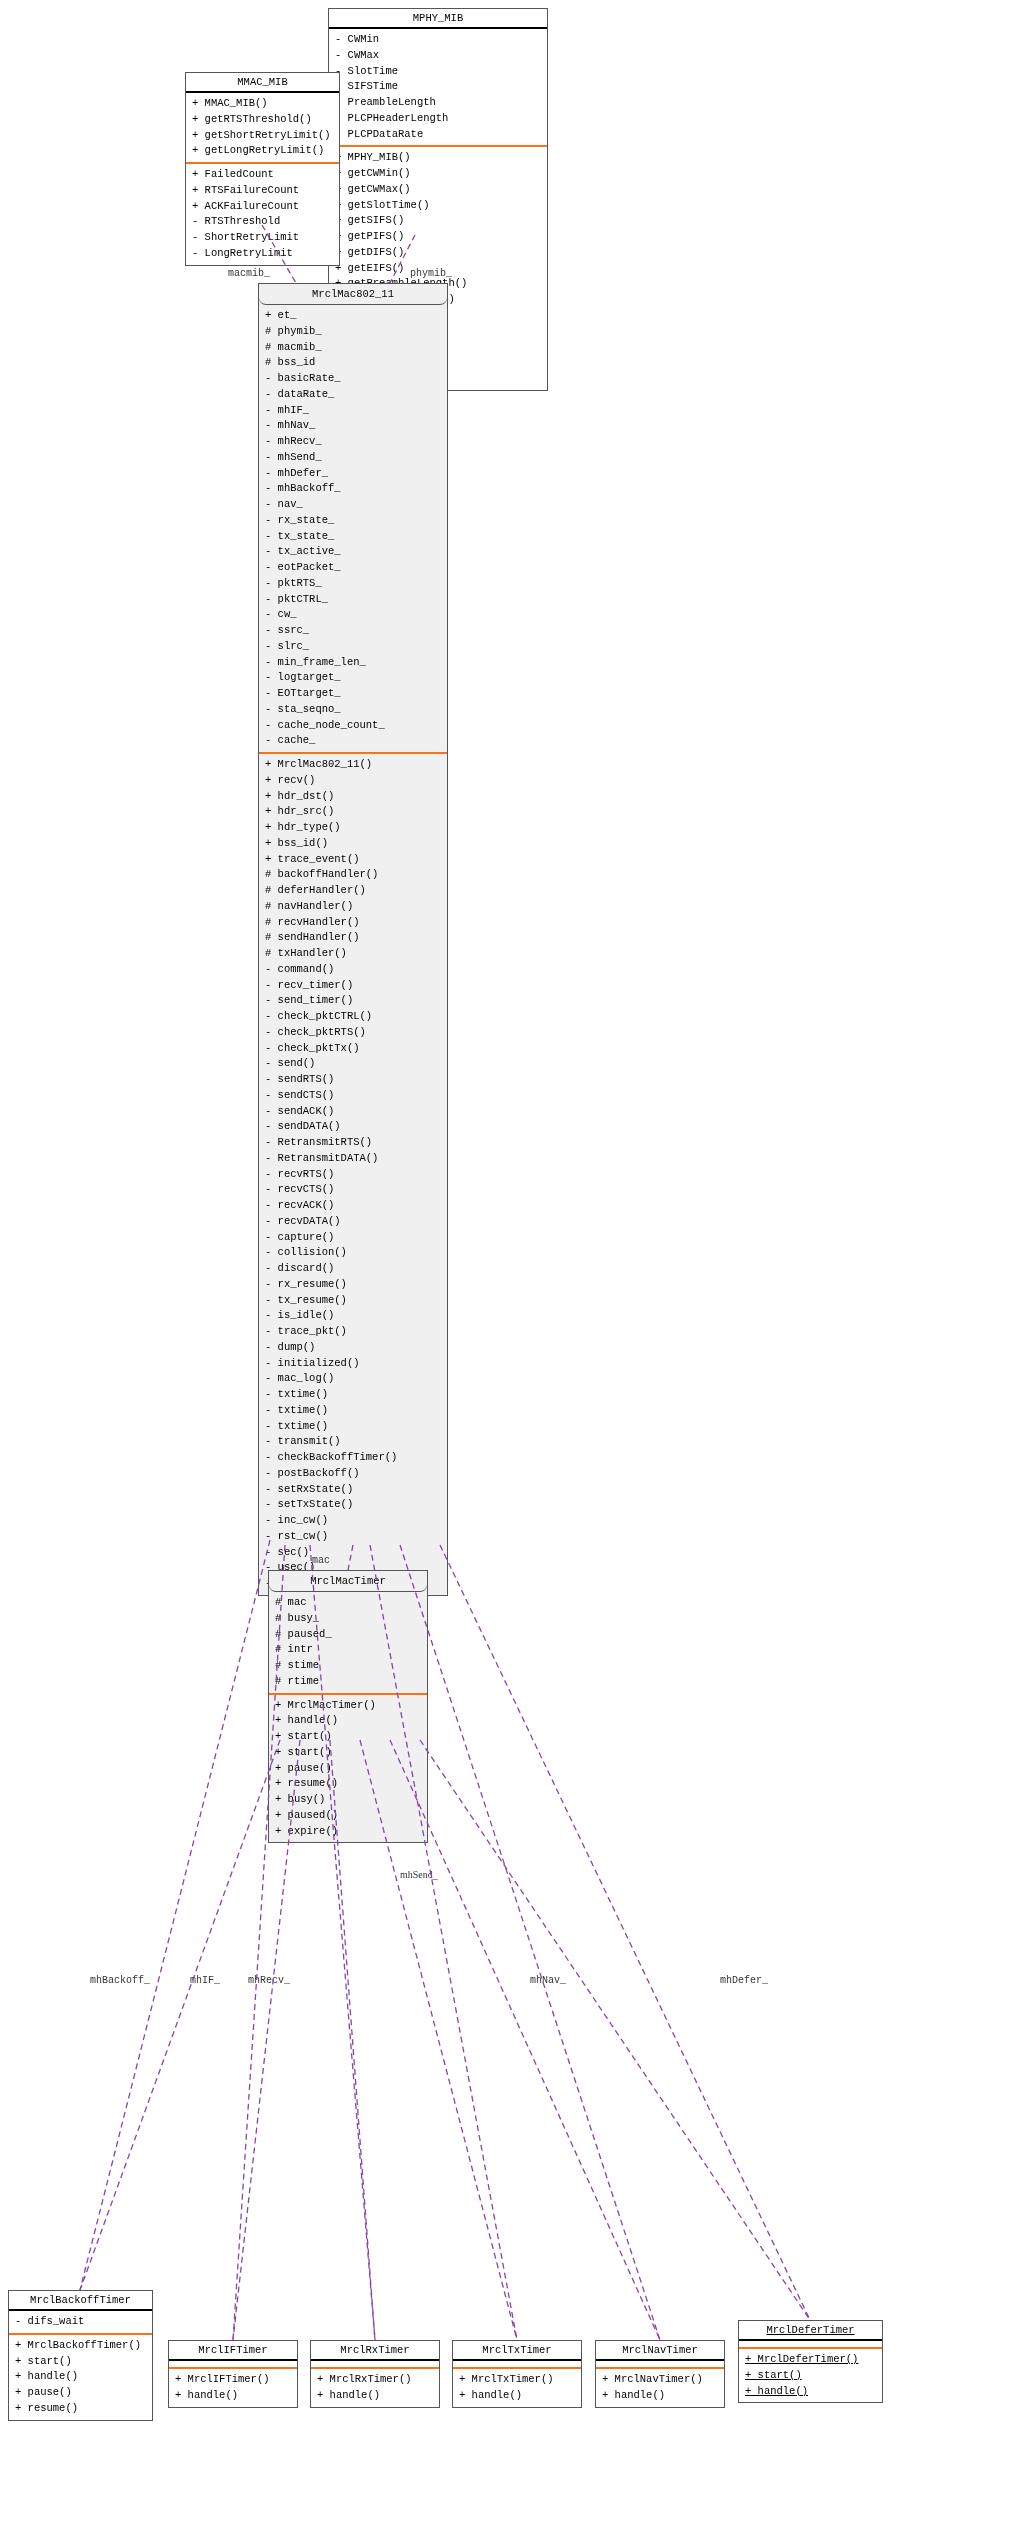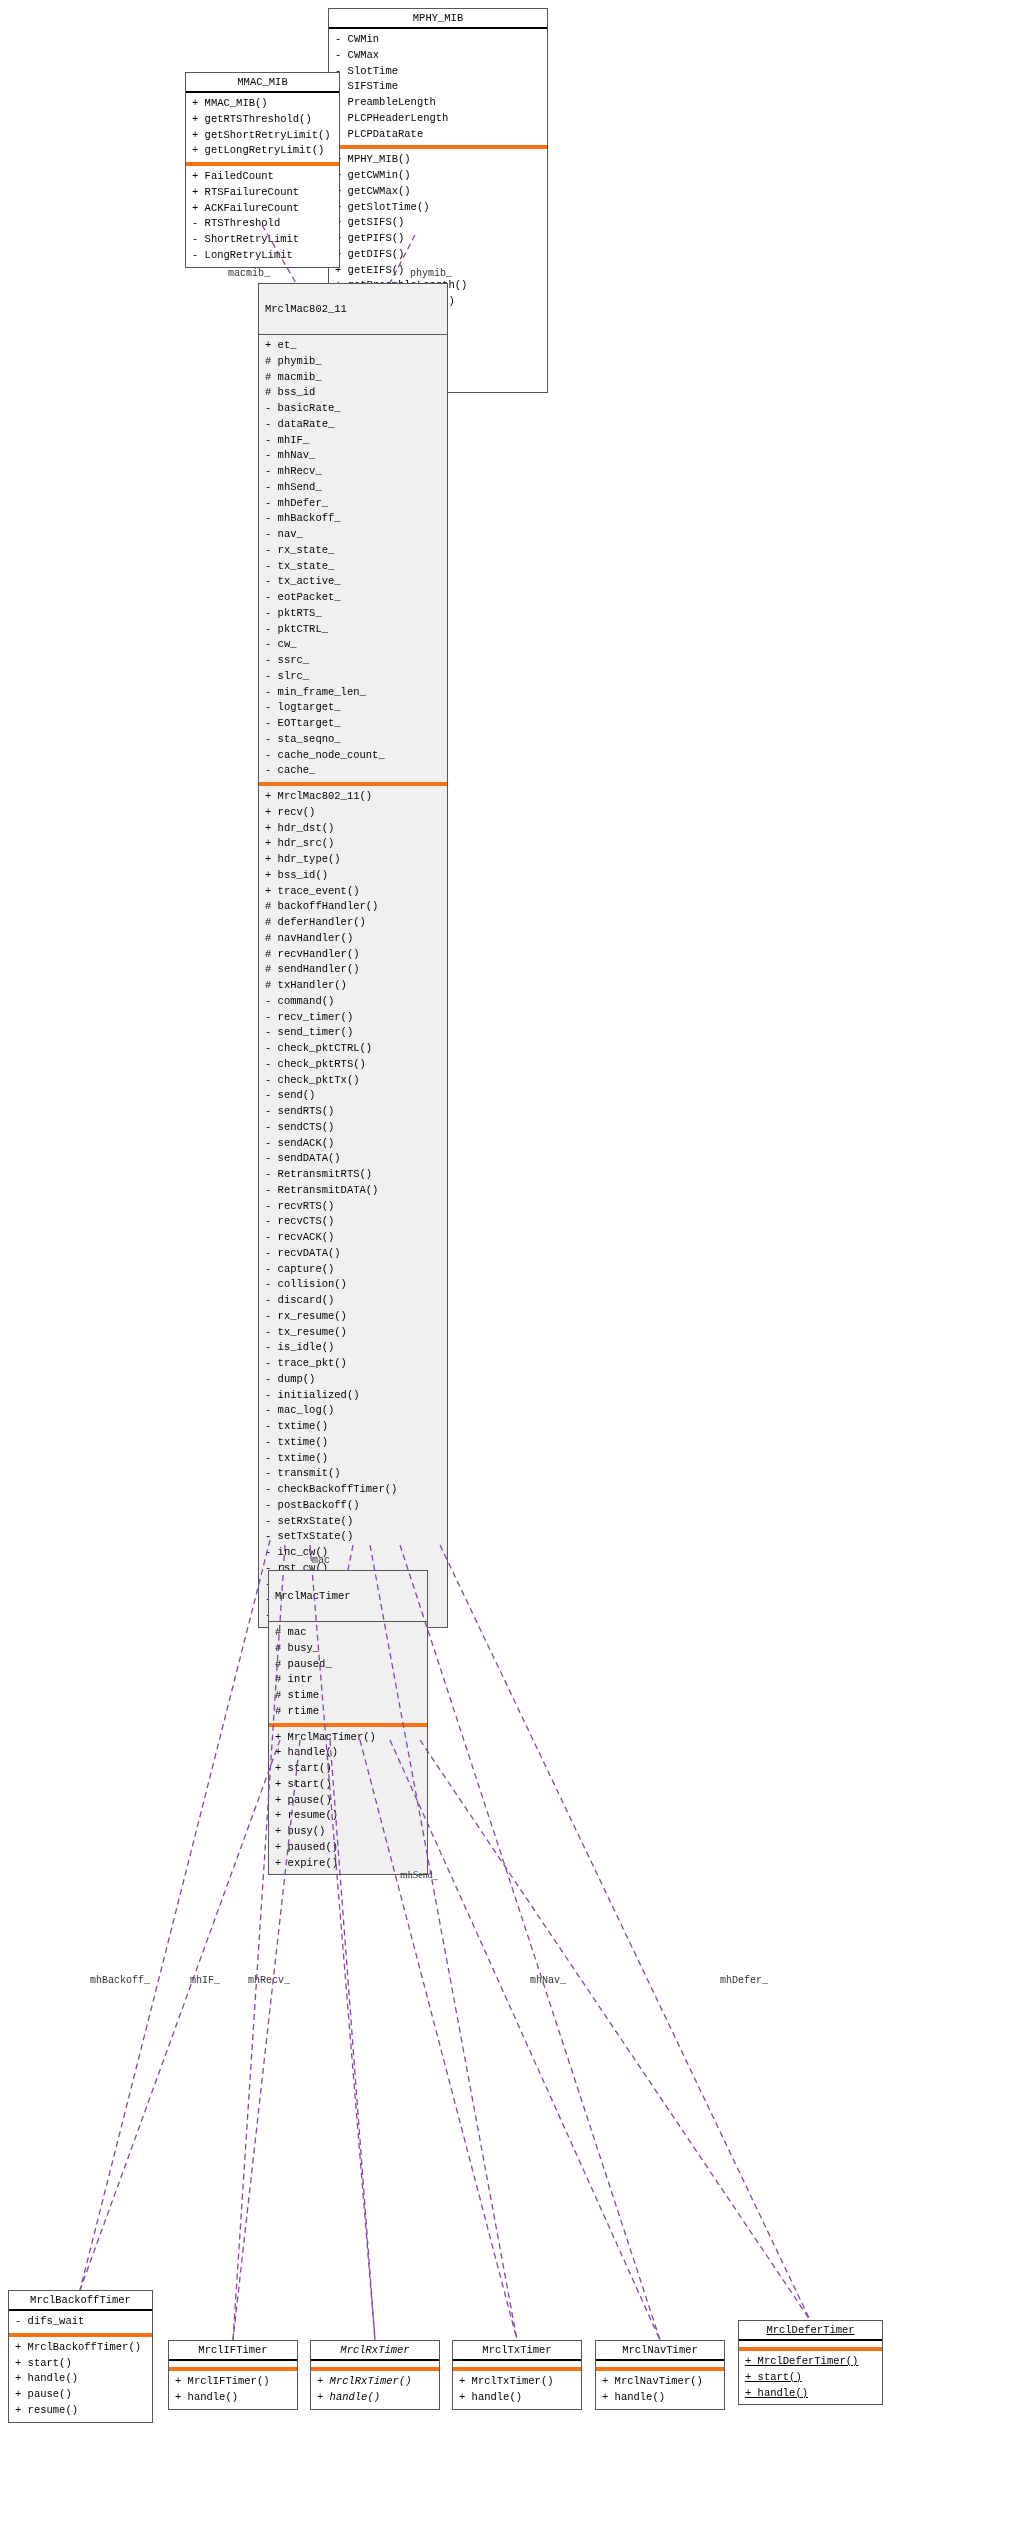--- a/index.html
+++ b/index.html
@@ -26,35 +26,36 @@
       font-family: 'Courier New', Courier, monospace;
     }
     .uml-box-white {
       position: absolute;
       background: #ffffff;
       border: 1px solid #555555;
       font-size: 10.5px;
       font-family: 'Courier New', Courier, monospace;
     }
     .uml-title {
-      text-align: left;
+      text-align: center;
       border-bottom: 1px solid #555555;
-      padding: 19px 6px;
+      padding: 4px 6px;
       font-weight: normal;
       background: #f0f0f0;
+      border-radius: 7px;
     }
     .uml-title-white {
       text-align: center;
       border-bottom: 2px solid #000000;
       padding: 3px 6px;
       font-weight: normal;
       background: #ffffff;
     }
     .uml-section {
-      border-bottom: 4px solid #f97316;
+      border-bottom: 2px solid #f97316;
       padding: 3px 6px;
       line-height: 1.5;
     }
     .uml-section:last-child {
       border-bottom: none;
     }
     svg.arrows {
       position: absolute;
       top: 0;
       left: 0;
@@ -250,21 +251,21 @@
 
   <div class="uml-box-white" style="left:168px; top:2340px; width:130px;">
     <div class="uml-title-white">MrclIFTimer</div>
     <div class="uml-section" style="height:4px;"></div>
     <div class="uml-section">
       <div>+ MrclIFTimer()</div>
       <div>+ handle()</div>
     </div>
   </div>
 
-  <div class="uml-box-white" style="left:310px; top:2340px; width:130px;font-style:italic;">
+  <div class="uml-box-white" style="left:310px; top:2340px; width:130px;">
     <div class="uml-title-white">MrclRxTimer</div>
     <div class="uml-section" style="height:4px;"></div>
     <div class="uml-section">
       <div>+ MrclRxTimer()</div>
       <div>+ handle()</div>
     </div>
   </div>
 
   <div class="uml-box-white" style="left:452px; top:2340px; width:130px;">
     <div class="uml-title-white">MrclTxTimer</div>

